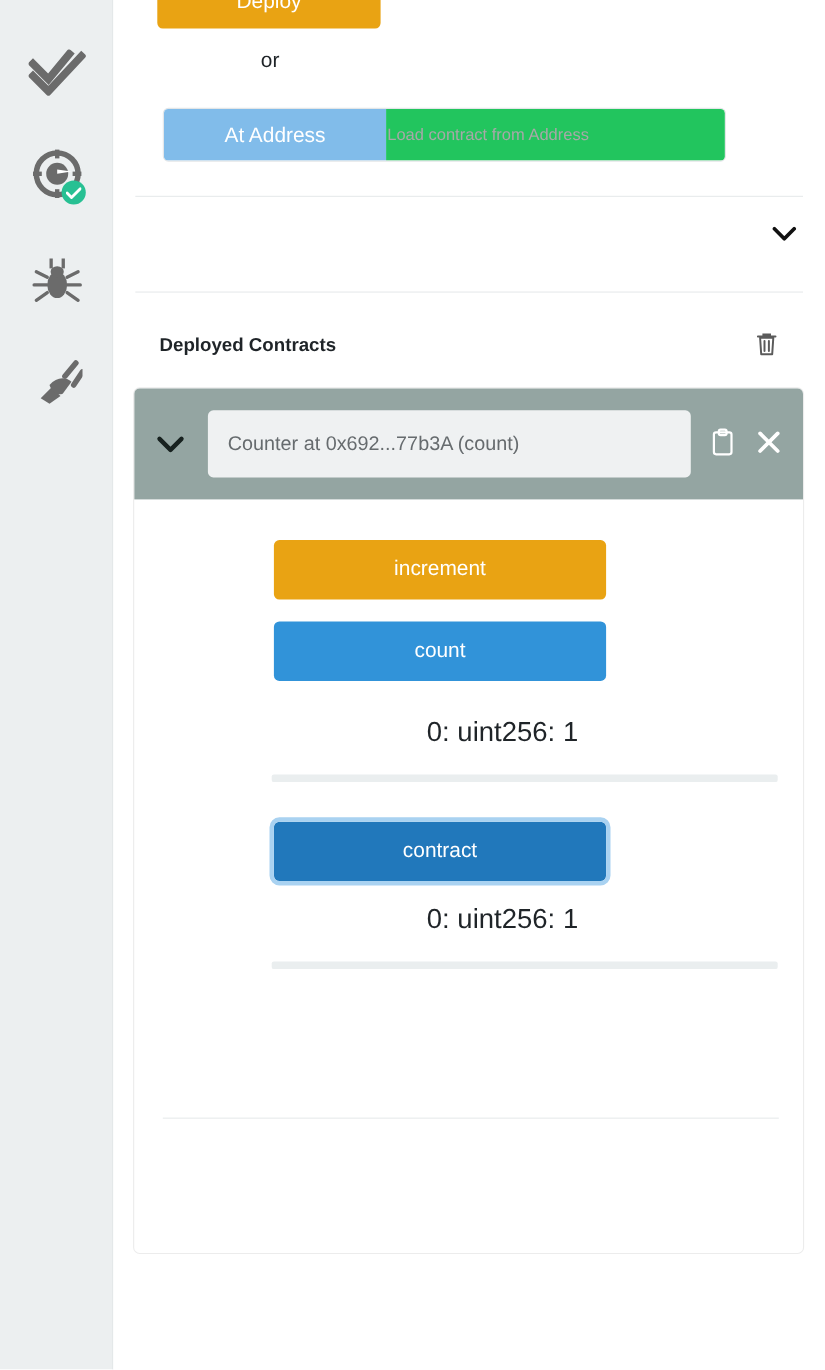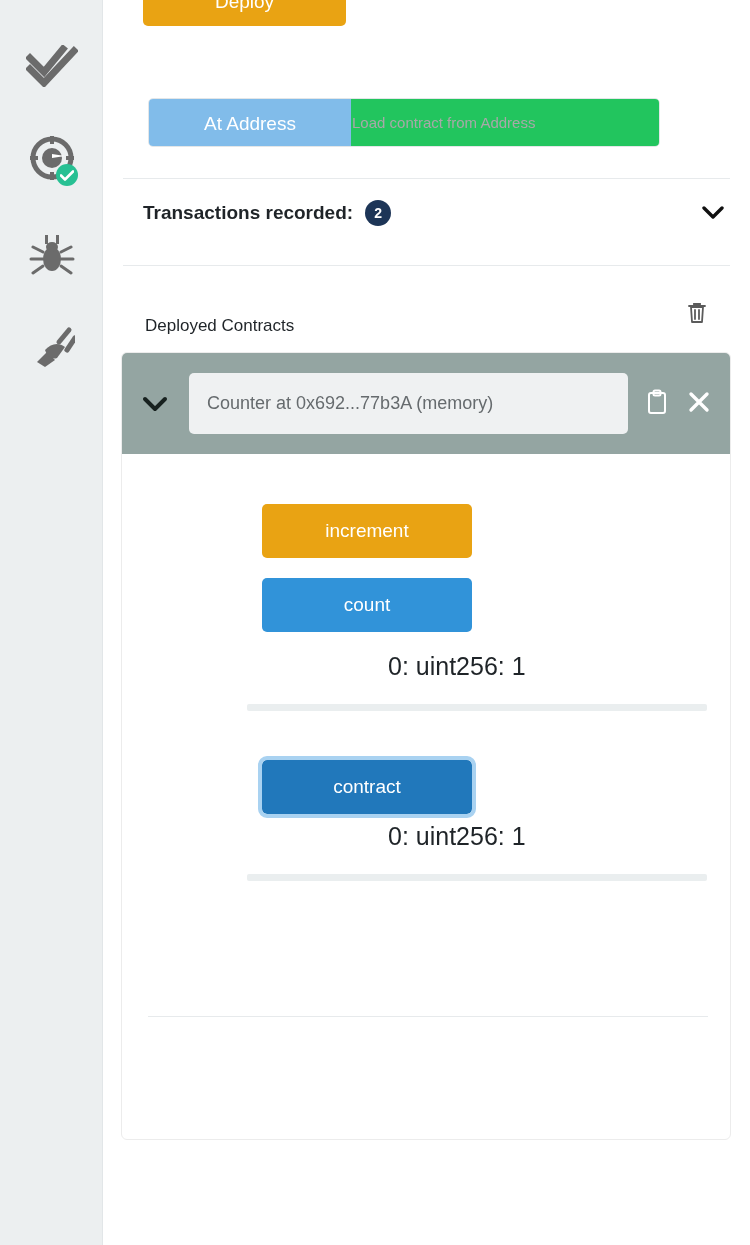--- a/index.html
+++ b/index.html
@@ -168,23 +168,23 @@
     align-items: center;
     justify-content: center;
     cursor: pointer;
     color: #111;
   }
 
   
   #deployed-title {
     position: absolute;
     left: 42px;
-    top: 316px;
+    top: 304px;
     font-size: 17px;
-    font-weight: normal;
+    font-weight: bold;
     color: #1f2428;
   }
   #clear-instances-btn {
     position: absolute;
     left: 578px;
     top: 298px;
     width: 32px;
     height: 32px;
     display: flex;
     align-items: center;
@@ -259,23 +259,23 @@
   }
   #instance-close-btn { margin-left: 8px; }
 
   #instance-body {
     position: relative;
     padding: 0;
   }
 
   .fn-btn {
     display: block;
-    width: 210px;
+    width: 302px;
     height: 54px;
-    margin: 16px;
+    margin: 3px;
     border: none;
     border-radius: 5px;
     color: #ffffff;
     font-size: 19px;
     font-family: "Liberation Sans", sans-serif;
     cursor: pointer;
     text-align: center;
     line-height: 54px;
     padding: 0;
   }
@@ -356,32 +356,29 @@
         <path d="M38 26 L46 14" stroke="#6b6b6b" stroke-width="5" stroke-linecap="round"></path>
       </svg>
     </span>
   </div>
 </div>
 
 <div id="panel">
 
   <button id="deploy-btn">Deploy</button>
 
+  <div id="or-label">or</div>
 
   <div id="at-address-row">
     <button id="at-address-btn">At Address</button>
     <input id="at-address-input" type="text" placeholder="Load contract from Address" style="">
   </div>
 
   <div class="hr-thin" style="left:20px; top:178px; width:607px;"></div>
 
-  <div id="tx-recorded">
-    <span>Transactions recorded:</span>
-    <span id="tx-count-badge">2</span>
-  </div>
   <div id="tx-chevron">
     <svg width="22" height="14" viewBox="0 0 22 14">
       <path d="M2 2 L11 11 L20 2" stroke="#111111" stroke-width="3.4" fill="none" stroke-linecap="round" stroke-linejoin="round"></path>
     </svg>
   </div>
 
   <div class="hr-thin" style="left:20px; top:265px; width:607px;"></div>
 
   <div id="deployed-title">Deployed Contracts</div>
 
@@ -396,21 +393,21 @@
   </button>
 
   <div id="instance-card">
 
     <div id="instance-header">
       <div id="instance-chevron">
         <svg width="26" height="16" viewBox="0 0 26 16">
           <path d="M3 3 L13 13 L23 3" stroke="#17211f" stroke-width="4" fill="none" stroke-linecap="round" stroke-linejoin="round"></path>
         </svg>
       </div>
-      <div id="instance-title-pill">Counter at 0x692...77b3A (memory)</div>
+      <div id="instance-title-pill">Counter at 0x692...77b3A (count)</div>
       <button class="hdr-icon-btn">
         <span>
           <svg width="22" height="26" viewBox="0 0 22 26">
             <rect x="3" y="4" width="16" height="20" rx="2" stroke="#ffffff" stroke-width="2" fill="none"></rect>
             <rect x="7.5" y="1.5" width="7" height="5" rx="1.5" stroke="#ffffff" stroke-width="2" fill="none"></rect>
           </svg>
         </span>
       </button>
       <button class="hdr-icon-btn" id="instance-close-btn">
         <span>

